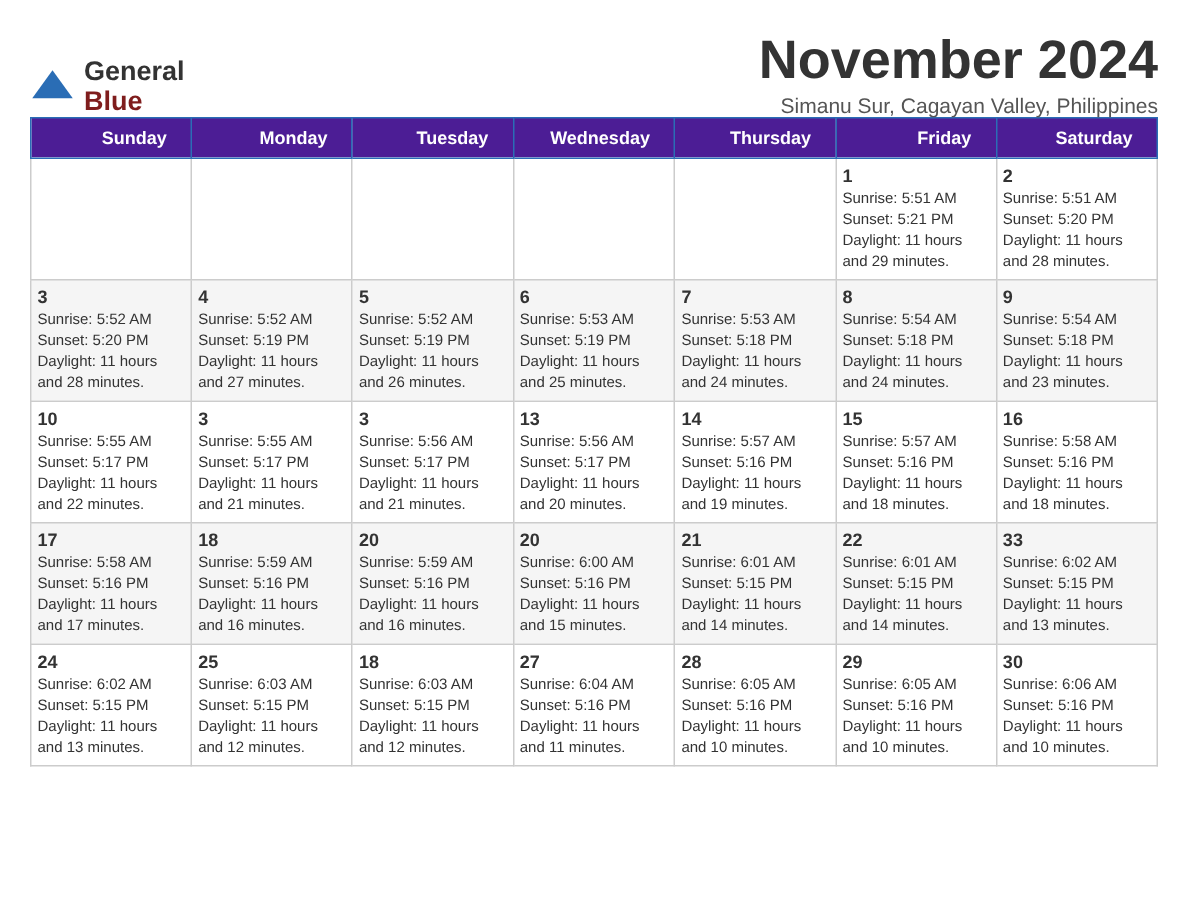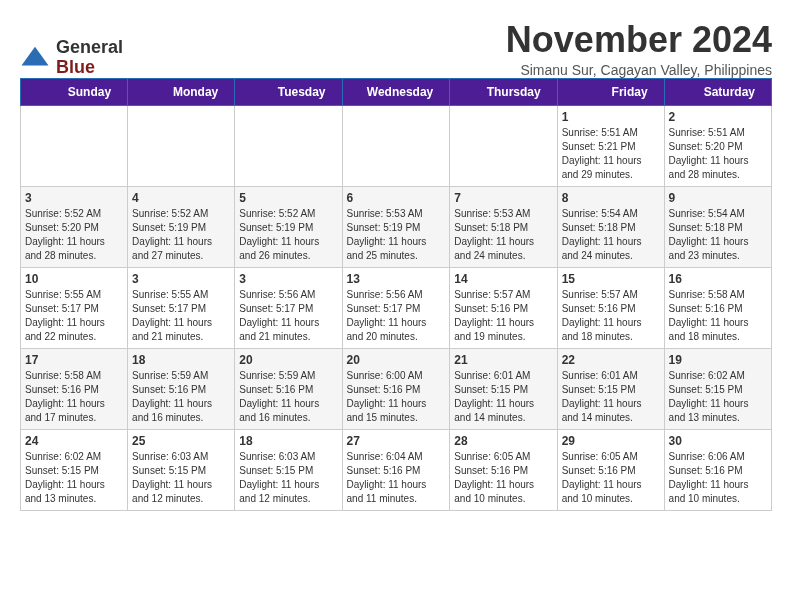--- a/index.html
+++ b/index.html
@@ -212,21 +212,21 @@
         </td>
         <td>
           <div class="day-num">21</div>
           <div class="day-info">Sunrise: 6:01 AM<br>Sunset: 5:15 PM<br>Daylight: 11 hours and 14 minutes.</div>
         </td>
         <td>
           <div class="day-num">22</div>
           <div class="day-info">Sunrise: 6:01 AM<br>Sunset: 5:15 PM<br>Daylight: 11 hours and 14 minutes.</div>
         </td>
         <td>
-          <div class="day-num">19</div>
+          <div class="day-num">33</div>
           <div class="day-info">Sunrise: 6:02 AM<br>Sunset: 5:15 PM<br>Daylight: 11 hours and 13 minutes.</div>
         </td>
       </tr>
       <tr>
         <td>
           <div class="day-num">24</div>
           <div class="day-info">Sunrise: 6:02 AM<br>Sunset: 5:15 PM<br>Daylight: 11 hours and 13 minutes.</div>
         </td>
         <td>
           <div class="day-num">25</div>

